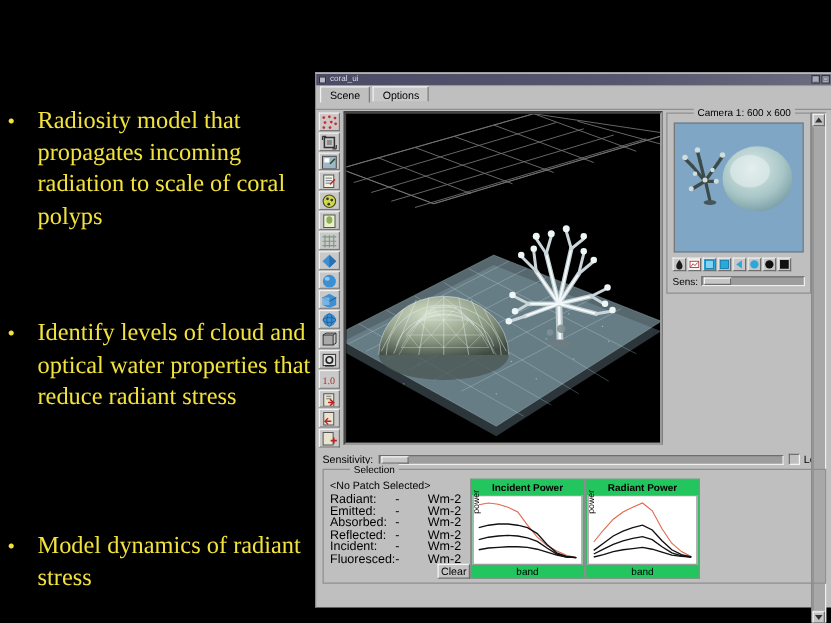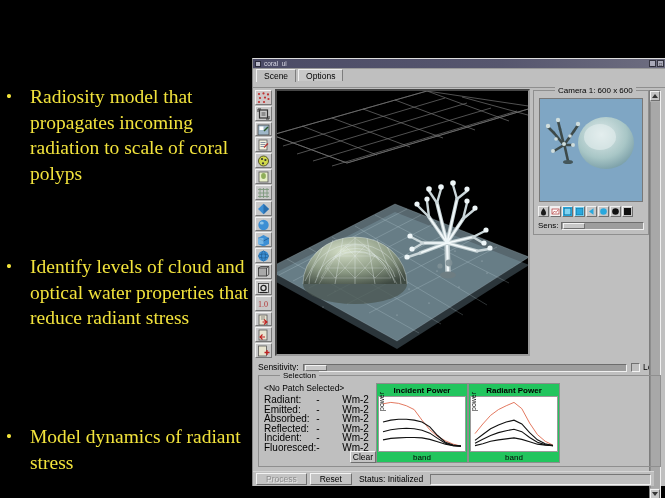--- a/index.html
+++ b/index.html
@@ -79,21 +79,21 @@
     position:absolute; top:-5px; left:21px; background:#bfbfbf; padding:0 3px;
     font-size:8px; white-space:nowrap;
   }
   #campreview { width:104px; height:104px; border:1px solid #787878; position:relative;
                 overflow:hidden; background:#7fa8c6; margin:1px auto 0 auto; }
   #campreview svg { display:block; }
   #cambtnrow { display:flex; gap:1px; margin-top:4px; }
   .cbtn { width:11px; height:11px; border:1px solid; border-color:#efefef #6f6f6f #6f6f6f #efefef;
           background:#c4c4c4; position:relative; overflow:hidden; }
   .cbtn svg { display:block; width:9px; height:9px; }
-  #sensrow { display:flex; align-items:center; margin-top:4px; gap:3px; }
+  #sensrow { display:flex; margin-top:4px; gap:3px; }
   #sens-label { font-size:8px; }
   .slider { height:8px; flex:1; background:#9d9d9d; border:1px solid; 
             border-color:#6d6d6d #efefef #efefef #6d6d6d; position:relative; }
   .slider .thumb { position:absolute; top:0px; left:1px; width:22px; height:6px;
             background:#c7c7c7; border:1px solid; border-color:#f2f2f2 #6f6f6f #6f6f6f #f2f2f2; }
 
   
   #scrollcol { width:13px; padding-top:2px; }
   #vscroll { width:12px; height:410px; background:#b0b0b0;
     border:1px solid; border-color:#7d7d7d #efefef #efefef #7d7d7d; position:relative; }
@@ -712,19 +712,13 @@
                 <path d="M4.00 46.20 L11.80 42.36 L19.60 38.52 L27.40 35.64 L35.20 33.72 L43.00 32.28 L50.80 34.68 L58.60 40.44 L66.40 45.24 L74.20 47.64 L82.00 48.60" fill="none" stroke="#111111" stroke-width="1.1"></path>
                 <path d="M4.00 48.60 L11.80 46.68 L19.60 44.28 L27.40 42.84 L35.20 41.88 L43.00 40.92 L50.80 42.36 L58.60 44.76 L66.40 47.16 L74.20 48.12 L82.00 48.60" fill="none" stroke="#111111" stroke-width="1.1"></path>
               </svg>
           </div>
           <div class="cxlabel">band</div>
         </div>
       </div>
     </div>
   </div>
 
-  <div id="bottombar">
-    <div class="bbtn disabled">Process</div>
-    <div class="bbtn">Reset</div>
-    <div id="statustext">Status: Initialized</div>
-    <div id="progressfield"></div>
-  </div>
 </div>
 
 </body></html>

